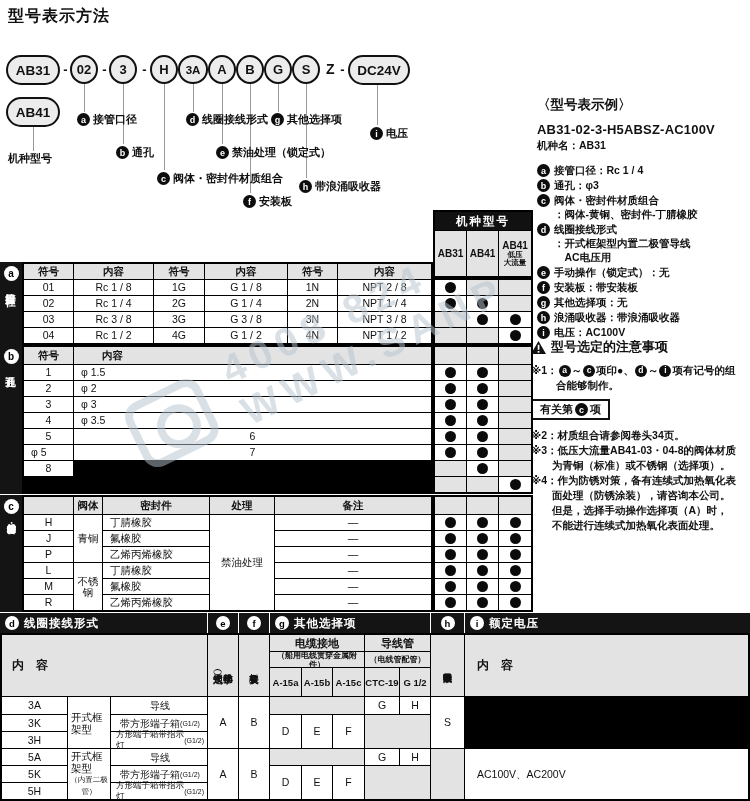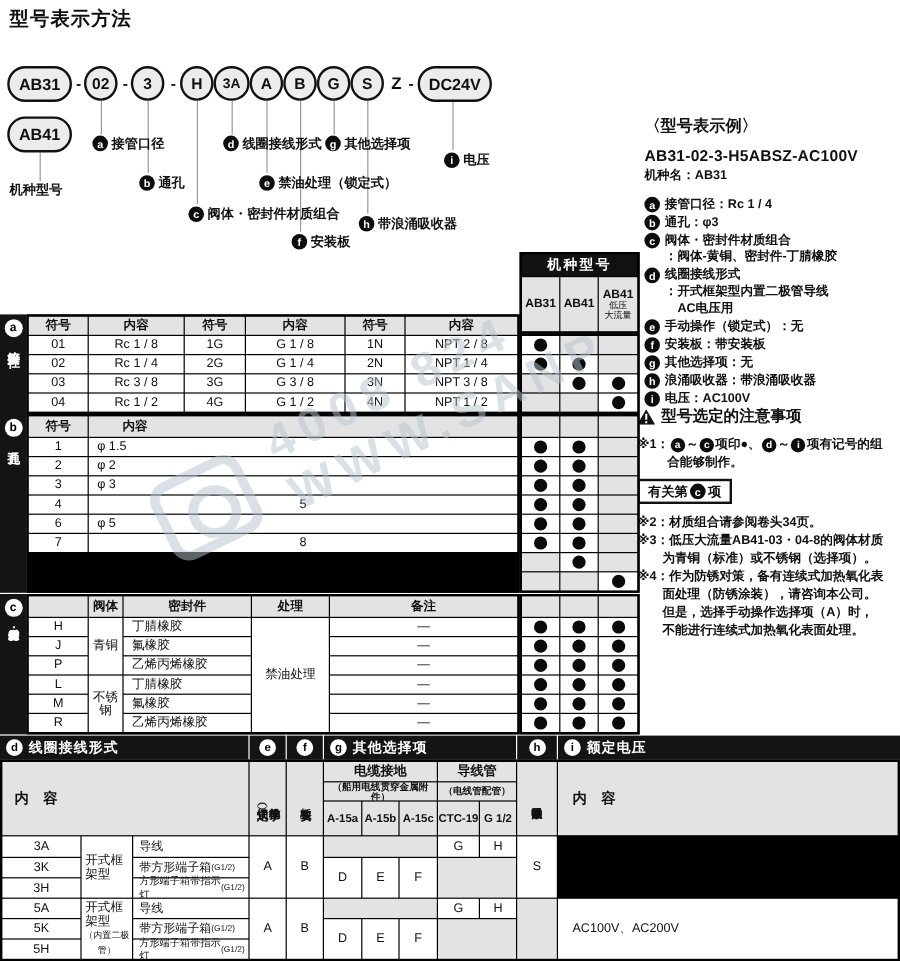--- a/index.html
+++ b/index.html
@@ -41,22 +41,22 @@
 .dcell.off{background:#e3e3e3}
 .vbar{position:absolute;left:0;width:22px;background:#141414;color:#fff;display:flex;flex-direction:column;align-items:center;padding-top:4px;gap:3px;z-index:2}
 .vbar .vt{writing-mode:vertical-rl;text-orientation:upright;font-size:10.5px;letter-spacing:1.5px;font-weight:600}
 .vbar.cnarrow .vt{font-size:9px;letter-spacing:0}
 .band{position:absolute;height:20px;background:#141414;color:#fff;display:flex;align-items:center;gap:5px;padding-left:5px}
 .band.ctr{justify-content:center;padding-left:0}
 .bt{font-size:11.5px;font-weight:700;letter-spacing:1px}
 .vt2{writing-mode:vertical-rl;text-orientation:upright;line-height:10px;font-size:9.5px;letter-spacing:0}
 .f8{font-size:8px;line-height:9px}.f9{font-size:9.5px}
 .col3{flex-direction:column;gap:0}
-.sub{font-size:7.5px;line-height:8.5px;font-weight:400}
-.descflex{justify-content:flex-start;padding:0 3px 0 5px;font-size:10px;text-align:left}
+.sub{font-size:7.5px;line-height:8.5px;font-weight:700}
+.descflex{justify-content:center;padding:0 3px 0 5px;font-size:10px;text-align:left}
 .d3{font-size:8.5px}
 .dn{font-size:7px;font-weight:400}
 .tpcell{flex-direction:column;line-height:12px}
 .tp{width:36px;text-align:left;font-size:10.5px}
 .tsub{font-size:7.5px;width:100%;text-align:center}
 .voltcell{justify-content:flex-start;padding-left:12px;text-align:left}
 .wm{position:absolute;left:135px;top:395px;display:flex;align-items:center;gap:28px;transform:rotate(-26deg);transform-origin:left center;color:#b7c5cf;opacity:.5;pointer-events:none;z-index:30}
 .wm-icon{flex:none;width:82px;height:70px;border:8px solid currentColor;border-radius:16px;position:relative}
 .wm-icon::after{content:"";position:absolute;left:16px;top:11px;width:28px;height:28px;border:8px solid currentColor;border-radius:50%}
 .wm-text{font-size:40px;font-weight:700;letter-spacing:7px;line-height:46px;white-space:nowrap}
@@ -290,20 +290,21 @@
   <div class="grid" style="left:22px;top:345px;width:411px;height:149px;grid-template-columns:49px 357px;grid-template-rows:17px repeat(8,15px)">
     <div class="cell hd">符号</div>
       <div class="cell hd lft pl28">内容</div>
     <div class="cell">1</div>
       <div class="cell lft pl7">φ 1.5</div>
     <div class="cell">2</div>
       <div class="cell lft pl7">φ 2</div>
     <div class="cell">3</div>
       <div class="cell lft pl7">φ 3</div>
     <div class="cell">4</div>
+      <div class="cell lft pl7">φ 3.5</div>
     <div class="cell">5</div>
     <div class="cell">6</div>
       <div class="cell lft pl7">φ 5</div>
     <div class="cell">7</div>
     <div class="cell">8</div>
   </div>
   <div class="grid" style="left:433px;top:345px;width:100px;height:149px;grid-template-columns:31px 31px 32px;grid-template-rows:17px repeat(8,15px)">
     <div class="cell hd"></div>
       <div class="cell hd"></div>
       <div class="cell hd"></div>

